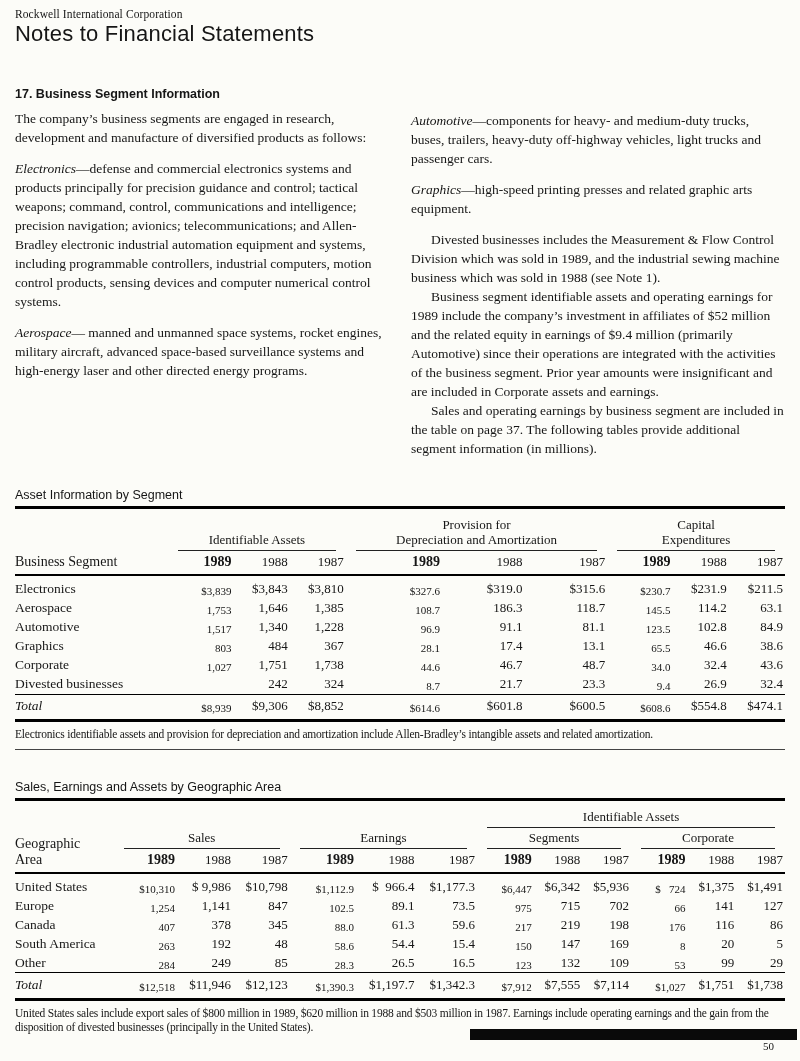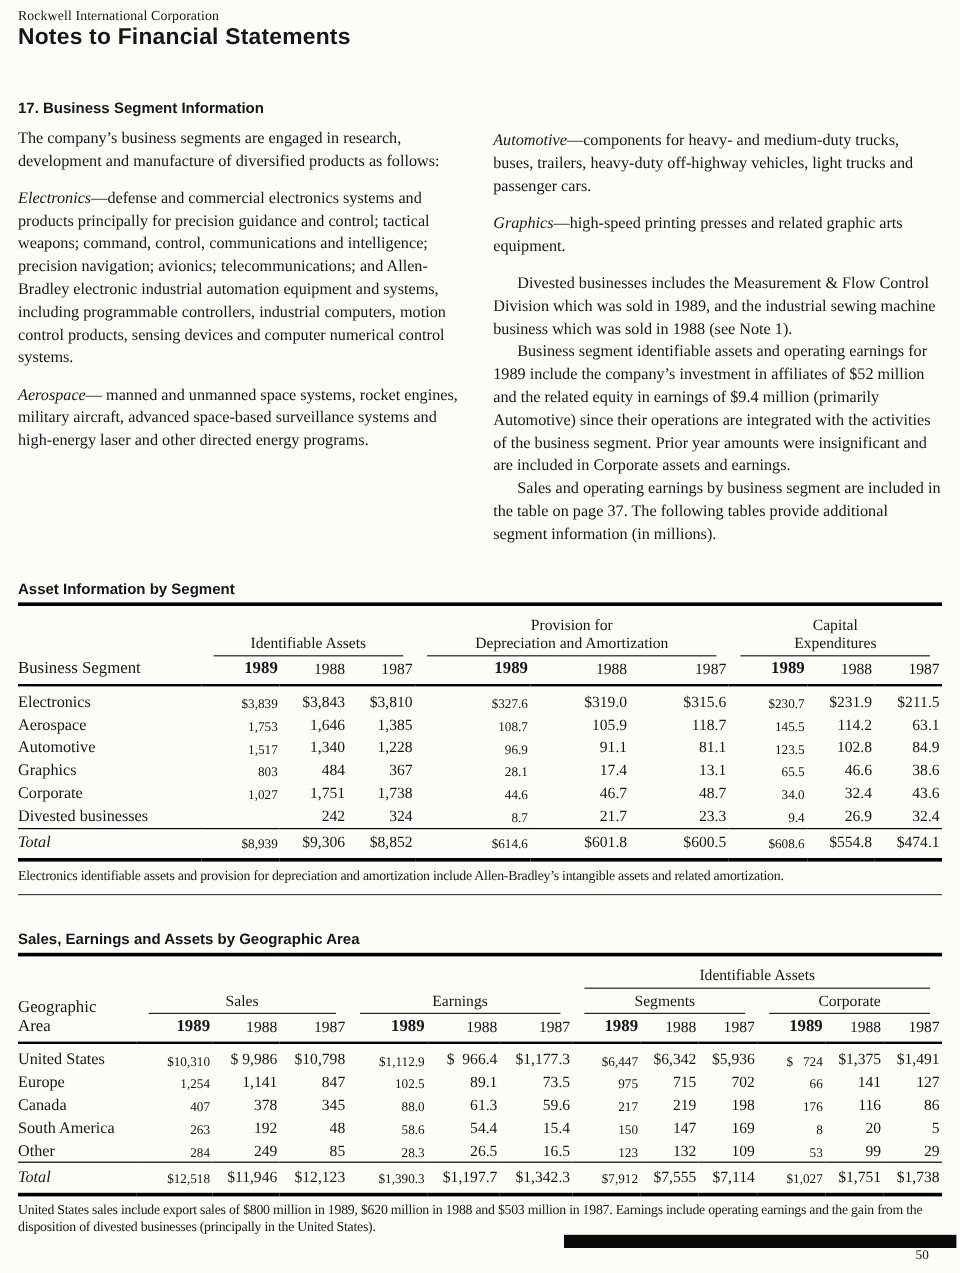--- a/index.html
+++ b/index.html
@@ -11,40 +11,40 @@
     background:#fcfcf8;
     color:#161616;
     font-family:"Liberation Serif", serif;
     padding:8px 15px 0 15px;
     overflow:hidden;
   }
   
   .company { font-size:11.5px; letter-spacing:.1px; }
   .doc-title {
     font-family:"Liberation Sans", sans-serif;
-    font-weight:bold; font-size:19px; letter-spacing:.2px;
+    font-weight:normal; font-size:22px; letter-spacing:.2px;
     margin-top:1px;
   }
   
   .note-heading {
     font-family:"Liberation Sans", sans-serif;
     font-weight:bold; font-size:12.5px;
     margin-top:40px;
   }
   .columns { display:flex; gap:22px; margin-top:8px; }
   .col { flex:1; font-size:13.5px; line-height:19px; text-align:left; }
   .col p { margin-bottom:12px; }
   .col .term { font-style:italic; }
   .col.right { padding-top:2px; }
   .col .indent { text-indent:20px; margin-bottom:0; }
   
   .tbl-section { margin-top:30px; }
   .tbl-title {
     font-family:"Liberation Sans", sans-serif;
-    font-weight:bold; font-size:12.5px;
+    font-weight:normal; font-size:12.5px;
     padding-bottom:4px;
     border-bottom:3px solid #000;
   }
   table { width:100%; border-collapse:collapse; margin-top:6px; }
   th, td { font-weight:normal; font-size:13px; vertical-align:bottom; }
   th.rowhead { text-align:left; font-size:14px; padding-bottom:4px; }
   th.grouphead, th.superhead { text-align:center; padding:2px 10px 0 10px; }
   th.grouphead > div, th.superhead > div {
     border-bottom:1px solid #222; padding:0 2px 3px 2px; line-height:15px;
   }
@@ -140,21 +140,21 @@
             <td class="num b gs">$230.7</td>
             <td class="num">$231.9</td>
             <td class="num">$211.5</td>
           </tr>
           <tr>
             <td class="rowlabel">Aerospace</td>
             <td class="num b gs">1,753</td>
             <td class="num">1,646</td>
             <td class="num">1,385</td>
             <td class="num b gs">108.7</td>
-            <td class="num">105.9</td>
+            <td class="num">186.3</td>
             <td class="num">118.7</td>
             <td class="num b gs">145.5</td>
             <td class="num">114.2</td>
             <td class="num">63.1</td>
           </tr>
           <tr>
             <td class="rowlabel">Automotive</td>
             <td class="num b gs">1,517</td>
             <td class="num">1,340</td>
             <td class="num">1,228</td>

